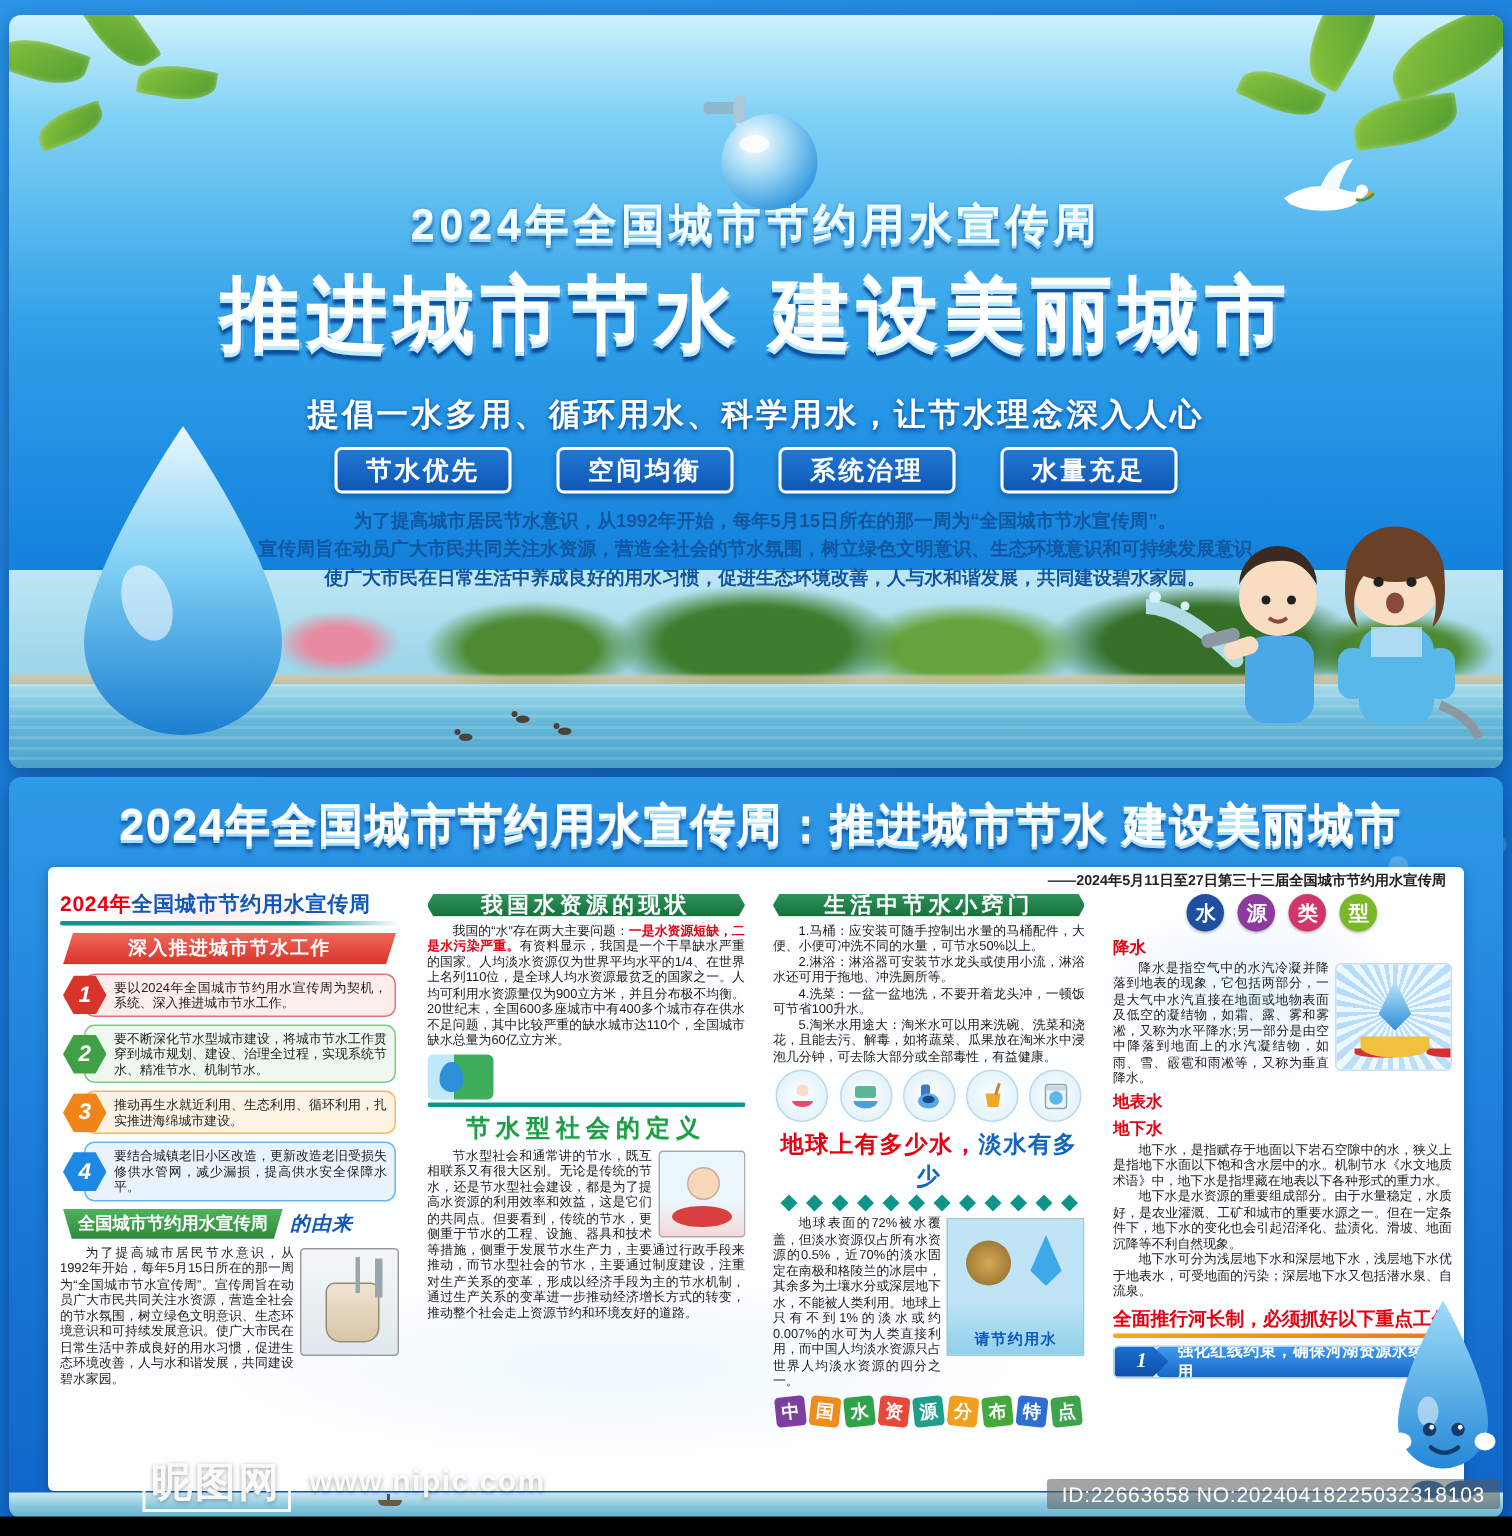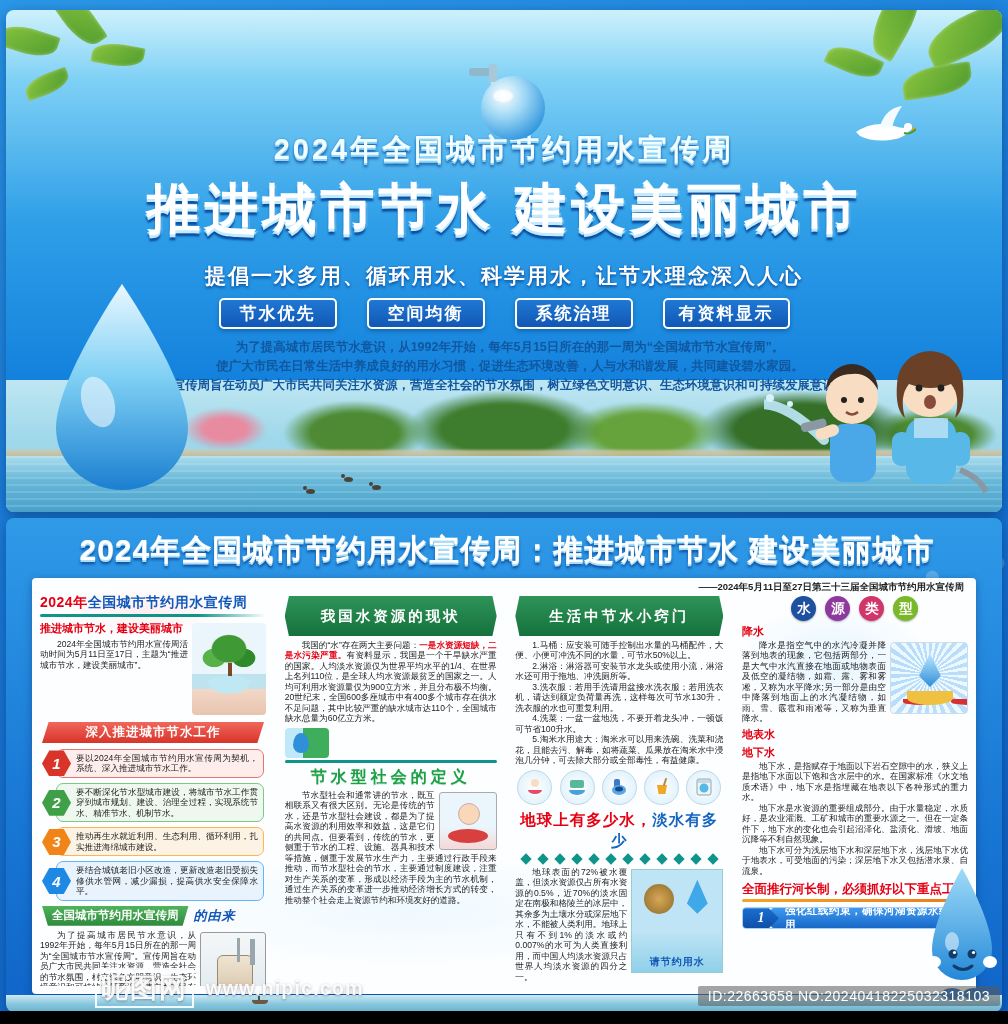--- a/index.html
+++ b/index.html
@@ -131,21 +131,21 @@
     background:linear-gradient(180deg,#4fb35c,#2e8a3c); color:#fff; font-size:11.5px; font-weight:800;
     clip-path:polygon(0 0,100% 0,96% 100%,4% 100%); }
   .origin-suffix { font-size:13px; font-weight:900; color:#1258b8; font-style:italic; letter-spacing:1px; }
   .bucket-img { float:right; width:66px; height:72px; margin:2px 0 2px 4px; border:1px solid #999; border-radius:3px;
     background:linear-gradient(180deg,#f4f7f8,#dfe9ee); position:relative; }
   .bucket-img::before { content:""; position:absolute; left:16px; top:22px; width:34px; height:38px;
     background:linear-gradient(180deg,#efe4d4,#d8c5a8); border-radius:6px 6px 10px 10px; border:1px solid #9a8a70; }
   .bucket-img::after { content:""; position:absolute; right:10px; top:6px; width:5px; height:26px; background:#9aa6ae; box-shadow:-14px -2px 0 -1px #9aa6ae; }
 
   
-  .sec1-banner { height:40px; margin:2px 0 4px 0; display:flex; align-items:center; justify-content:center;
+  .sec1-banner { height:15px; margin:2px 0 4px 0; display:flex; align-items:center; justify-content:center;
     background:linear-gradient(180deg,#2e9458,#15713c); color:#fff; font-size:14.5px; font-weight:800; letter-spacing:3px;
     clip-path:polygon(2% 0,98% 0,100% 50%,98% 100%,2% 100%,0 50%); }
   .red-em { color:#e60012; font-weight:700; }
   .c2-sec2-title { display:flex; align-items:flex-end; gap:4px; margin:4px 0 2px 0; }
   .script-red { font-size:21px; font-weight:900; color:#e60012; letter-spacing:2px; font-family:"Liberation Serif","DejaVu Serif",serif; }
   .teal-line { height:3px; background:#0e9488; border-radius:2px; margin:1px 0 4px 0; }
   .mascot-sm { width:44px; height:30px; border-radius:4px; flex:0 0 auto;
     background:linear-gradient(90deg,#bfe8f8 0 40%, #3fae5c 40%); position:relative; }
   .mascot-sm::before { content:""; position:absolute; left:8px; top:5px; width:16px; height:20px;
     background:#2f8fd8; border-radius:50% 50% 50% 50%/60% 60% 40% 40%; }
@@ -157,21 +157,21 @@
   .bath-img::after { content:""; position:absolute; left:8px; bottom:6px; width:40px; height:14px; border-radius:50%; background:#d84040; }
 
   
   .icon-row { display:flex; justify-content:space-between; margin:4px 2px; }
   .ic { width:35px; height:35px; border-radius:50%; background:radial-gradient(#ffffff,#d8eefa); border:1px solid #bcd8e8;
     display:flex; align-items:center; justify-content:center; }
   .c3-sec2-title { font-size:15.5px; font-weight:900; letter-spacing:1px; margin-top:5px; text-align:center; }
   .c3-sec2-title .r { color:#e60012; } .c3-sec2-title .b { color:#1565c0; }
   .diamonds { display:flex; justify-content:center; gap:9px; margin:3px 0 4px 0; }
   .diamonds i { width:8px; height:8px; background:#0e9488; transform:rotate(45deg); }
-  .poster-img { float:right; width:92px; height:104px; margin:2px 0 2px 4px; border:1px solid #9cc;
+  .poster-img { float:right; width:92px; height:92px; margin:2px 0 2px 4px; border:1px solid #9cc;
     background:linear-gradient(180deg,#bfe4f5 0 60%, #8fd0ea); position:relative; display:flex; align-items:flex-end; justify-content:center; }
   .poster-img::before { content:""; position:absolute; left:12px; top:14px; width:30px; height:30px; border-radius:50%;
     background:radial-gradient(#d8a855,#8a6a2a); }
   .poster-img::after { content:""; position:absolute; right:12px; top:10px; width:26px; height:34px;
     background:#3fa8e8; clip-path:polygon(50% 0,90% 70%,50% 100%,10% 70%); }
   .poster-label { font-size:10px; font-weight:900; color:#1258b8; padding-bottom:3px; letter-spacing:1px; }
   .tiles { display:flex; justify-content:center; gap:3px; margin:5px 0 4px 0; }
   .tile { width:20px; height:20px; display:flex; align-items:center; justify-content:center; color:#fff;
     font-size:12px; font-weight:800; border-radius:3px; }
   .tile:nth-child(odd){ transform:rotate(-6deg); } .tile:nth-child(even){ transform:rotate(6deg); }
@@ -267,27 +267,27 @@
     </div>
 
     <div class="t-small">2024年全国城市节约用水宣传周</div>
     <div class="t-main">推进城市节水 建设美丽城市</div>
     <div class="t-sub">提倡一水多用、循环用水、科学用水，让节水理念深入人心</div>
 
     <div class="btn-row">
       <div class="w-btn">节水优先</div>
       <div class="w-btn">空间均衡</div>
       <div class="w-btn">系统治理</div>
-      <div class="w-btn">有资料显示</div>
+      <div class="w-btn">水量充足</div>
     </div>
 
     <div class="t-para">
       <div>为了提高城市居民节水意识，从1992年开始，每年5月15日所在的那一周为“全国城市节水宣传周”。</div>
+      <div>宣传周旨在动员广大市民共同关注水资源，营造全社会的节水氛围，树立绿色文明意识、生态环境意识和可持续发展意识，</div>
       <div>使广大市民在日常生活中养成良好的用水习惯，促进生态环境改善，人与水和谐发展，共同建设碧水家园。</div>
-      <div>宣传周旨在动员广大市民共同关注水资源，营造全社会的节水氛围，树立绿色文明意识、生态环境意识和可持续发展意识，</div>
     </div>
 
     <div class="scene">
       <div class="sky"></div>
       <div class="island"></div>
       <div class="bank"></div>
       <div class="water"></div>
       <div class="duck" style="left:338px;bottom:30px;"></div>
       <div class="duck" style="left:366px;bottom:22px;"></div>
       <div class="duck" style="left:300px;bottom:18px;"></div>
@@ -342,25 +342,20 @@
     <div class="board">
       <div class="date-line">——2024年5月11日至27日第三十三届全国城市节约用水宣传周</div>
 
       <div class="cols">
 
         <div class="col c1">
           <div class="c1-title">
             <span class="yr">2024年</span><span class="rest">全国城市节约用水宣传周</span>
           </div>
           <div class="c1-underline"></div>
-          <div class="c1-top">
-            <div class="tree-img"></div>
-            <div class="c1-slogan">推进城市节水，建设美丽城市</div>
-            <p class="body-txt ind">2024年全国城市节约用水宣传周活动时间为5月11日至17日，主题为“推进城市节水，建设美丽城市”。</p>
-          </div>
           <div class="red-banner">深入推进城市节水工作</div>
 
           <div class="item it1">
             <div class="badge">1</div>
             <p>要以2024年全国城市节约用水宣传周为契机，系统、深入推进城市节水工作。</p>
           </div>
           <div class="item it2">
             <div class="badge">2</div>
             <p>要不断深化节水型城市建设，将城市节水工作贯穿到城市规划、建设、治理全过程，实现系统节水、精准节水、机制节水。</p>
           </div>
@@ -397,21 +392,20 @@
             <div class="bath-img"></div>
             <p class="body-txt ind">节水型社会和通常讲的节水，既互相联系又有很大区别。无论是传统的节水，还是节水型社会建设，都是为了提高水资源的利用效率和效益，这是它们的共同点。但要看到，传统的节水，更侧重于节水的工程、设施、器具和技术等措施，侧重于发展节水生产力，主要通过行政手段来推动，而节水型社会的节水，主要通过制度建设，注重对生产关系的变革，形成以经济手段为主的节水机制，通过生产关系的变革进一步推动经济增长方式的转变，推动整个社会走上资源节约和环境友好的道路。</p>
           </div>
 
         </div>
 
         <div class="col c3">
           <div class="sec1-banner">生活中节水小窍门</div>
           <p class="body-txt ind">1.马桶：应安装可随手控制出水量的马桶配件，大便、小便可冲洗不同的水量，可节水50%以上。</p>
           <p class="body-txt ind">2.淋浴：淋浴器可安装节水龙头或使用小流，淋浴水还可用于拖地、冲洗厕所等。</p>
-          <p class="body-txt ind">3.洗衣服：若用手洗请用盆接水洗衣服；若用洗衣机，请达到额定负荷量再洗，这样每次可节水130升，洗衣服的水也可重复利用。</p>
           <p class="body-txt ind">4.洗菜：一盆一盆地洗，不要开着龙头冲，一顿饭可节省100升水。</p>
           <p class="body-txt ind">5.淘米水用途大：淘米水可以用来洗碗、洗菜和浇花，且能去污、解毒，如将蔬菜、瓜果放在淘米水中浸泡几分钟，可去除大部分或全部毒性，有益健康。</p>
 
           <div class="icon-row">
             <div class="ic">
                 <svg width="22" height="22" viewBox="0 0 22 22">
                   <circle cx="11" cy="7" r="4" fill="#f8ddc2"></circle>
                   <path d="M4 14 a7 4 0 0 0 14 0 Z" fill="#e84a6a"></path>
                 </svg>
               </div>
@@ -489,21 +483,21 @@
 
           <div class="red-sub">降水</div>
           <div>
             <div class="emblem-img"></div>
             <p class="body-txt ind">降水是指空气中的水汽冷凝并降落到地表的现象，它包括两部分，一是大气中水汽直接在地面或地物表面及低空的凝结物，如霜、露、雾和雾凇，又称为水平降水;另一部分是由空中降落到地面上的水汽凝结物，如雨、雪、霰雹和雨凇等，又称为垂直降水。</p>
           </div>
 
           <div class="red-sub">地表水</div>
 
           <div class="red-sub">地下水</div>
-          <p class="body-txt ind">地下水，是指赋存于地面以下岩石空隙中的水，狭义上是指地下水面以下饱和含水层中的水。在国家标准《水文地质术语》中，地下水是指埋藏在地表以下各种形式的重力水。</p>
+          <p class="body-txt ind">地下水，是指赋存于地面以下岩石空隙中的水，狭义上是指地下水面以下饱和含水层中的水。机制节水《水文地质术语》中，地下水是指埋藏在地表以下各种形式的重力水。</p>
           <p class="body-txt ind">地下水是水资源的重要组成部分。由于水量稳定，水质好，是农业灌溉、工矿和城市的重要水源之一。但在一定条件下，地下水的变化也会引起沼泽化、盐渍化、滑坡、地面沉降等不利自然现象。</p>
           <p class="body-txt ind">地下水可分为浅层地下水和深层地下水，浅层地下水优于地表水，可受地面的污染；深层地下水又包括潜水泉、自流泉。</p>
 
           <div class="river-title">全面推行河长制，必须抓好以下重点工作</div>
           <div class="orange-line"></div>
 
           <div class="river-item">
             <div class="river-num">1</div>
             <div class="river-text">强化红线约束，确保河湖资源永续利用</div>
           </div>

